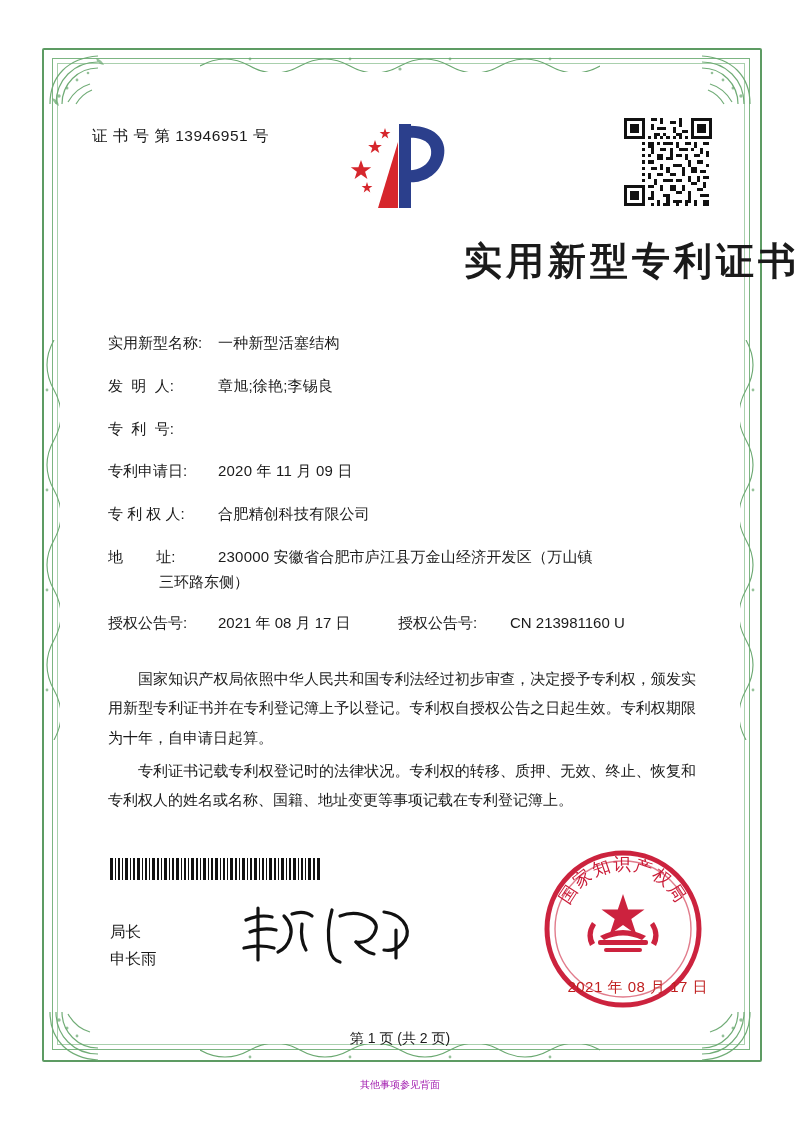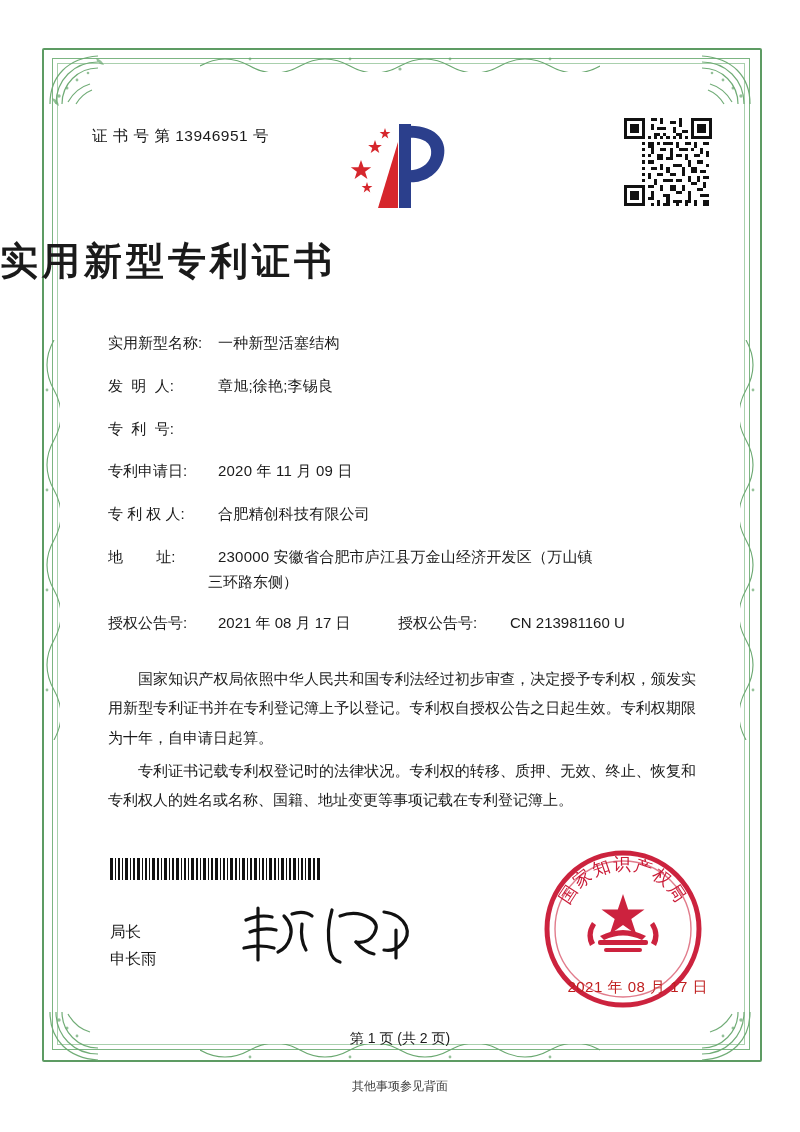--- a/index.html
+++ b/index.html
@@ -92,21 +92,21 @@
     width: 88px;
     height: 88px;
   }
   .qr canvas, .qr svg { display: block; }
 
   .doc-title {
     position: absolute;
     left: 0;
     right: 0;
     top: 236px;
-    text-align: left;
+    text-align: right;
     font-size: 38px;
     font-weight: bold;
     letter-spacing: 4px;
     font-family: Liberation Mono, monospace;
   }
 
   
   .fields {
     position: absolute;
     left: 108px;
@@ -141,21 +141,21 @@
     flex: 0 0 180px;
   }
   .inline2 .half-label2 {
     flex: 0 0 112px;
     white-space: pre;
   }
   .inline2 .half-value2 {
     flex: 1;
   }
   .addr-second {
-    margin-left: 100px;
+    margin-left: 51px;
     margin-top: -16px;
     margin-bottom: 20px;
     font-size: 15px;
     font-family: "Liberation Sans", "DejaVu Sans", sans-serif;
   }
 
   
   .body-text {
     position: absolute;
     left: 108px;
@@ -225,22 +225,22 @@
     text-align: center;
     font-size: 14px;
     font-family: "Liberation Sans", "DejaVu Sans", sans-serif;
   }
   .footer-note {
     position: absolute;
     left: 0;
     right: 0;
     top: 1078px;
     text-align: center;
-    font-size: 12px;
-    color: #404040;
+    font-size: 10px;
+    color: #a21caf;
     font-family: "Liberation Sans", "DejaVu Sans", sans-serif;
   }
 </style>
 </head>
 <body>
 
 <div class="page">
 
   <div class="border-outer"></div>
   <div class="border-inner"></div>

